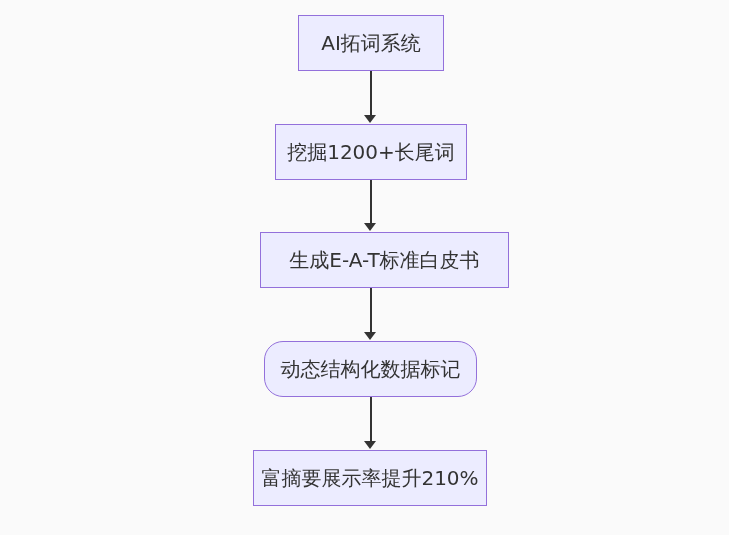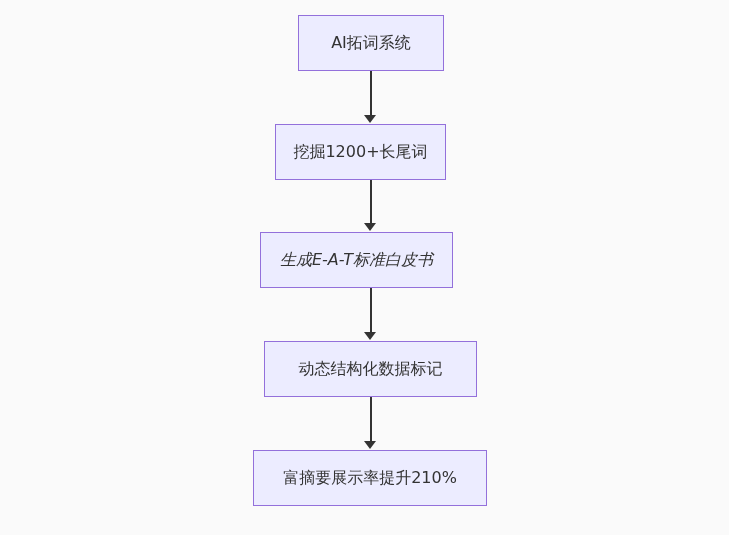--- a/index.html
+++ b/index.html
@@ -18,31 +18,31 @@
     width: 729px;
     height: 535px;
     background: #fafafa;
   }
   .node {
     position: absolute;
     box-sizing: border-box;
     background: #ECECFF;
     border: 1px solid #9370DB;
     color: #333333;
-    font-size: 16px;
+    font-size: 20px;
     line-height: 1;
     display: flex;
     align-items: center;
     justify-content: center;
     text-align: center;
     white-space: nowrap;
   }
   .node-1 { left: 298px; top: 15px;  width: 146px; height: 56px; }
-  .node-2 { left: 275px; top: 124px; width: 171px; height: 56px; }
-  .node-3 { left: 260px; top: 232px; width: 193px; height: 56px; font-style: italic; }
+  .node-2 { left: 275px; top: 124px; width: 192px; height: 56px; }
+  .node-3 { left: 260px; top: 232px; width: 249px; height: 56px; }
   .node-4 { left: 264px; top: 341px; width: 213px; height: 56px; }
   .node-5 { left: 253px; top: 450px; width: 234px; height: 56px; justify-content: center; }
 
   .arrow {
     position: absolute;
     left: 364px;
     width: 13px;
   }
   .arrow-1 { top: 71px;  height: 52px; }
   .arrow-2 { top: 180px; height: 51px; }
@@ -93,21 +93,21 @@
 
   <div class="node node-3" style="background: rgb(236, 236, 255); border-color: rgb(147, 112, 219); color: rgb(51, 51, 51);">
     <span>生成E-A-T标准白皮书</span>
   </div>
 
   <div class="arrow arrow-3">
     <div class="arrow-line" style="background: rgb(51, 51, 51);"></div>
     <div class="arrow-head" style="border-top-color: rgb(51, 51, 51);"></div>
   </div>
 
-  <div class="node node-4" style="background: rgb(236, 236, 255); border-color: rgb(147, 112, 219); color: rgb(51, 51, 51);">
+  <div class="node node-4" style="background: rgb(236, 236, 255); border-color: rgb(147, 112, 219); color: rgb(51, 51, 51); border-radius: 19px;">
     <span>动态结构化数据标记</span>
   </div>
 
   <div class="arrow arrow-4">
     <div class="arrow-line" style="background: rgb(51, 51, 51);"></div>
     <div class="arrow-head" style="border-top-color: rgb(51, 51, 51);"></div>
   </div>
 
   <div class="node node-5" style="background: rgb(236, 236, 255); border-color: rgb(147, 112, 219); color: rgb(51, 51, 51);">
     <span>富摘要展示率提升210%</span>

